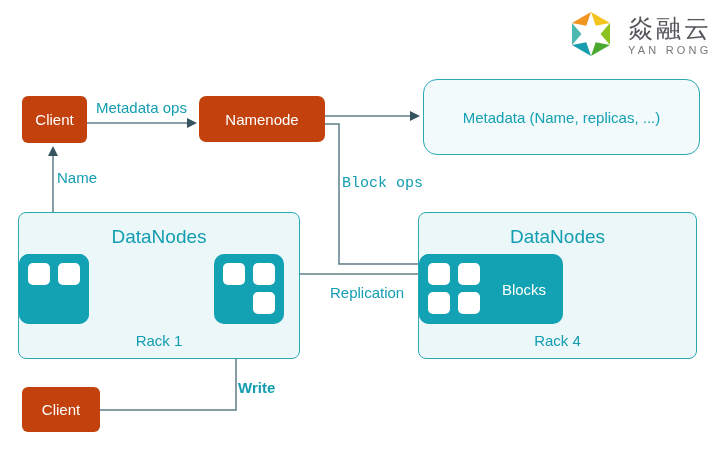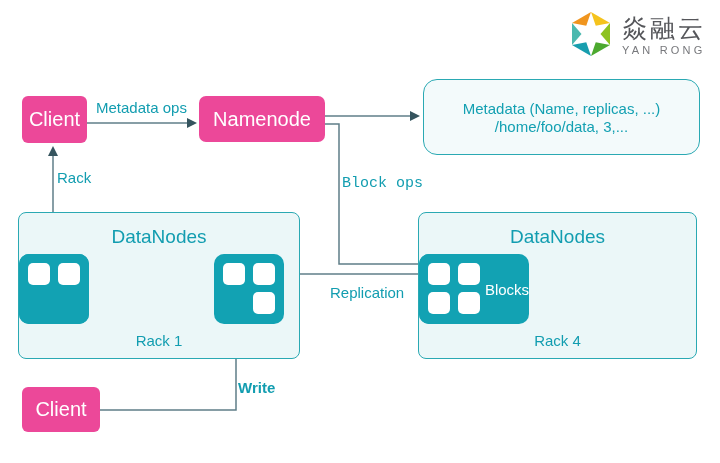--- a/index.html
+++ b/index.html
@@ -8,23 +8,23 @@
     font-family: "Liberation Sans", "DejaVu Sans", sans-serif;
     width: 720px; height: 463px; overflow: hidden;
   }
   .canvas {
     position: relative; width: 720px; height: 463px; background: #ffffff;
   }
   .arrows { position: absolute; left: 0; top: 0; width: 720px; height: 463px; pointer-events: none; }
 
   
   .box {
-    position: absolute; background: #ec4899; color: #ffffff;
+    position: absolute; background: #c2410c; color: #ffffff;
     display: flex; align-items: center; justify-content: center;
-    font-size: 20px; border-radius: 6px;
+    font-size: 15px; border-radius: 6px;
   }
   .client-top   { left: 22px;  top: 96px;  width: 65px;  height: 47px; }
   .namenode     { left: 199px; top: 96px;  width: 126px; height: 46px; border-radius: 7px; }
   .client-bottom{ left: 22px;  top: 387px; width: 78px;  height: 45px; }
 
   
   .metadata-box {
     position: absolute; left: 423px; top: 79px; width: 277px; height: 76px;
     background: #f3fafb; border: 1.5px solid #2aa9b3; border-radius: 14px;
     color: #13a0b2; font-size: 15px; text-align: center;
@@ -43,21 +43,21 @@
     color: #129db0; font-size: 19px; font-weight: 500;
   }
   .rack-name {
     position: absolute; bottom: 9px; left: 0; right: 0; text-align: center;
     color: #129db0; font-size: 15px; font-weight: 500; margin-top: 48px;
   }
   .datanode {
     position: absolute; top: 41px; width: 70px; height: 70px;
     background: #12a2b3; border-radius: 10px;
   }
-  .datanode.wide { width: 110px; }
+  .datanode.wide { width: 144px; }
   .rack1 .datanode:nth-of-type(1) { left: 20px; }
   .rack1 .datanode:nth-of-type(2) { left: 110px; }
   .rack1 .datanode:nth-of-type(3) { left: 195px; }
   .rack2 .datanode:nth-of-type(1) { left: 20px; }
   .rack2 .datanode:nth-of-type(2) { left: 107px; }
   .block {
     position: absolute; width: 22px; height: 22px;
     background: #ffffff; border-radius: 5px;
   }
   .block.tl { left: 9px;  top: 9px; }
@@ -74,21 +74,21 @@
   .flow-label {
     position: absolute; color: #129db0; font-size: 15px; font-weight: 500; white-space: nowrap;
   }
   .lbl-metadata-ops { left: 96px;  top: 99px; }
   .lbl-read         { left: 57px;  top: 169px; }
   .lbl-block-ops    { left: 342px; top: 175px; font-family: Liberation Mono, monospace; }
   .lbl-replication  { left: 330px; top: 284px; }
   .lbl-write        { left: 238px; top: 379px; font-weight: bold; }
 
   
-  .logo { position: absolute; left: 566px; top: 8px; display: flex; align-items: center; gap: 6px; }
+  .logo { position: absolute; left: 566px; top: 8px; display: flex; align-items: center; gap: 12px; }
   .logo-icon { width: 50px; height: 52px; }
   .logo-text { display: flex; flex-direction: column; }
   .logo-zh { color: #55565a; font-size: 25px; letter-spacing: 3px; line-height: 1.2; }
   .logo-en { color: #77787c; font-size: 11px; letter-spacing: 3.2px; margin-top: 1px; }
 </style>
 </head>
 <body>
 
 <div class="canvas">
 
@@ -126,21 +126,20 @@
       <span class="logo-en">YAN RONG</span>
     </div>
   </div>
 
   <div class="box client-top">Client</div>
   <div class="box namenode">Namenode</div>
   <div class="box client-bottom">Client</div>
 
   <div class="metadata-box">
     <div>Metadata (Name, replicas, ...)</div>
-    <div>/home/foo/data, 3,...</div>
   </div>
 
   <div class="rack rack1">
     <div class="rack-title">DataNodes</div>
     <div class="rack-name">Rack 1</div>
   <div class="datanode">
         <div class="block tl"></div>
         <div class="block tr"></div>
         <div class="block br"></div>
       </div>
@@ -165,18 +164,18 @@
       <div class="datanode wide">
         <div class="block tl"></div>
         <div class="block tr"></div>
         <div class="block bl"></div>
         <div class="block br"></div>
         <span class="blocks-label">Blocks</span>
       </div>
     </div>
 
   <div class="flow-label lbl-metadata-ops">Metadata ops</div>
-  <div class="flow-label lbl-read">Rack</div>
+  <div class="flow-label lbl-read">Name</div>
   <div class="flow-label lbl-block-ops">Block ops</div>
   <div class="flow-label lbl-replication">Replication</div>
   <div class="flow-label lbl-write">Write</div>
 
 </div>
 
 </body></html>

